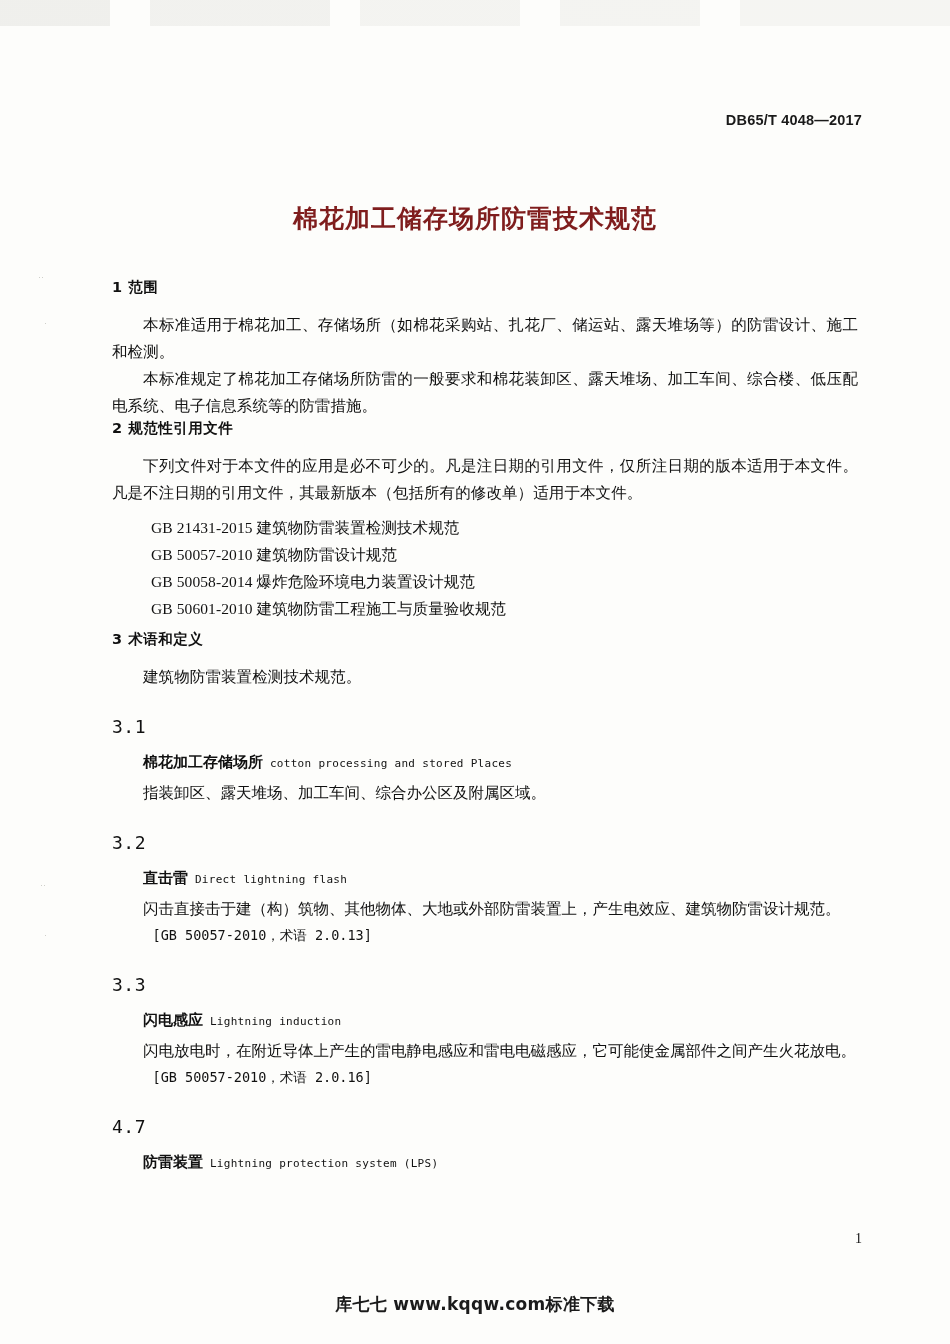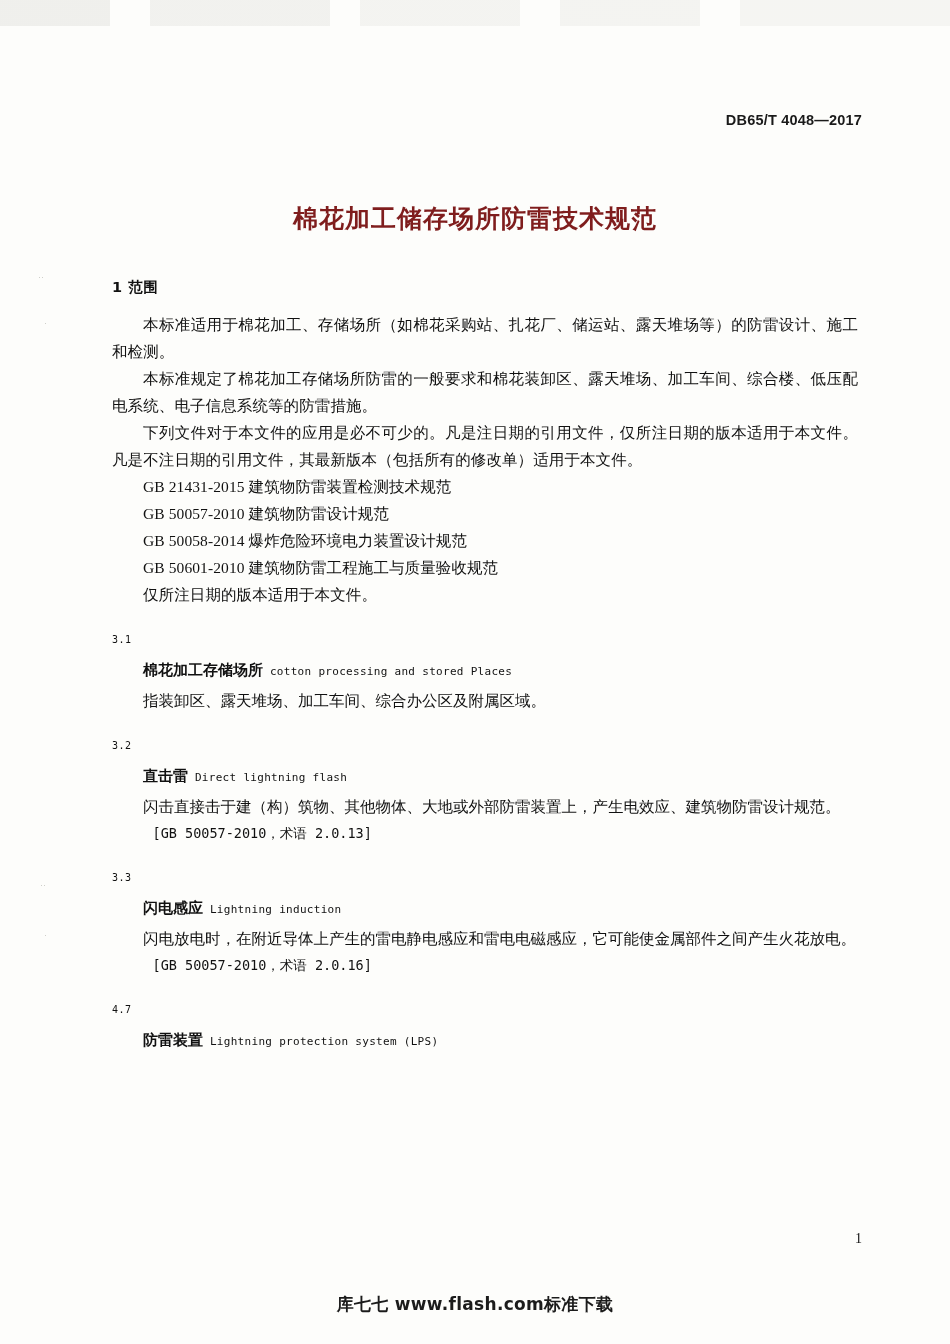--- a/index.html
+++ b/index.html
@@ -90,34 +90,34 @@
     font-size: 15.5px;
     line-height: 27px;
     margin: 0;
     text-align: justify;
     text-justify: inter-ideograph;
     letter-spacing: 0.1px;
   }
   p.indent { text-indent: 2em; }
 
   .reflist {
-    margin: 0;
+    margin: 8px;
     padding: 0;
     list-style: none;
   }
   .reflist li {
     font-size: 15.5px;
     line-height: 27px;
     padding-left: 2em;
     letter-spacing: 0.1px;
   }
 
   .clause-num {
     font-family: "DejaVu Sans Mono", "Liberation Mono", monospace;
-    font-size: 10px;
+    font-size: 18px;
     margin: 26px 0 12px 0;
     letter-spacing: 0.5px;
   }
 
   .term {
     margin: 0 0 2px 2em;
     font-size: 15.5px;
     line-height: 26px;
   }
   .term .zh {
@@ -179,29 +179,31 @@
   <div class="header-code">DB65/T 4048—2017</div>
 
   <div class="doc-title">棉花加工储存场所防雷技术规范</div>
 
   <div class="content">
 
     <h2 class="sec">1   范围</h2>
     <p class="body indent">本标准适用于棉花加工、存储场所（如棉花采购站、扎花厂、储运站、露天堆场等）的防雷设计、施工和检测。</p>
     <p class="body indent">本标准规定了棉花加工存储场所防雷的一般要求和棉花装卸区、露天堆场、加工车间、综合楼、低压配电系统、电子信息系统等的防雷措施。</p>
 
+    <h2 class="sec sec-gap">2   规范性引用文件</h2>
     <p class="body indent">下列文件对于本文件的应用是必不可少的。凡是注日期的引用文件，仅所注日期的版本适用于本文件。凡是不注日期的引用文件，其最新版本（包括所有的修改单）适用于本文件。</p>
     <ul class="reflist">
       <li>GB 21431-2015  建筑物防雷装置检测技术规范</li>
       <li>GB 50057-2010  建筑物防雷设计规范</li>
       <li>GB 50058-2014  爆炸危险环境电力装置设计规范</li>
       <li>GB 50601-2010  建筑物防雷工程施工与质量验收规范</li>
     </ul>
 
-    <p class="body indent">仅所注日期的版本适用于本文件。</p>
+    <h2 class="sec sec-gap">3   术语和定义</h2>
+    <p class="body indent">建筑物防雷装置检测技术规范。</p>
 
     <div class="clause-num">3.1</div>
     <p class="term">
       <span class="zh">棉花加工存储场所</span><span class="en"> cotton processing and stored Places</span>
     </p>
     <p class="term-def">指装卸区、露天堆场、加工车间、综合办公区及附属区域。</p>
 
     <div class="clause-num">3.2</div>
     <p class="term">
       <span class="zh">直击雷</span><span class="en"> Direct lightning flash</span>
@@ -218,15 +220,15 @@
 
     <div class="clause-num">4.7</div>
     <p class="term">
       <span class="zh">防雷装置</span><span class="en"> Lightning protection system (LPS)</span>
     </p>
 
   </div>
 
   <div class="page-num">1</div>
 
-  <div class="footer-watermark">库七七 www.flash.com标准下载</div>
+  <div class="footer-watermark">库七七 www.kqqw.com标准下载</div>
 
 </div>
 
 </body></html>

